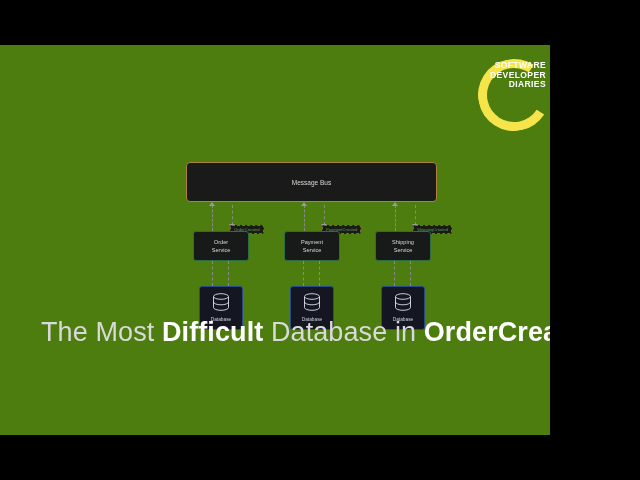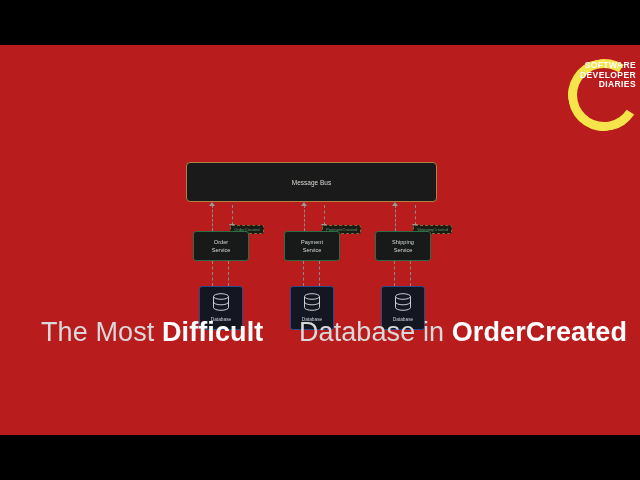--- a/index.html
+++ b/index.html
@@ -27,23 +27,23 @@
     background: #000000;
     z-index: 40;
   }
   .bar-top { top: 0; height: 45px; }
   .bar-bottom { bottom: 0; height: 45px; }
 
   .stage {
     position: absolute;
     top: 45px;
     left: 0;
-    width: 640px;
+    width: 550px;
     height: 390px;
-    background: #b91c1c;
+    background: #4d7c0f;
     overflow: hidden;
   }
 
   
   .logo {
     position: absolute;
     top: 8px;
     right: 0px;
     width: 72px;
     height: 66px;
@@ -195,21 +195,21 @@
     font-size: 27px;
     color: #d9d9d9;
     font-family: "Liberation Sans", sans-serif;
     letter-spacing: 0.1px;
     white-space: nowrap;
   }
   .title b {
     color: #ffffff;
     font-weight: 700;
   }
-  .title span.light { font-weight: 400; margin-left: 28px; }
+  .title span.light { font-weight: 400; }
 </style>
 </head>
 <body>
 
 <div class="frame">
 
   <div class="bar-top"></div>
   <div class="bar-bottom"></div>
 
   <div class="stage">

